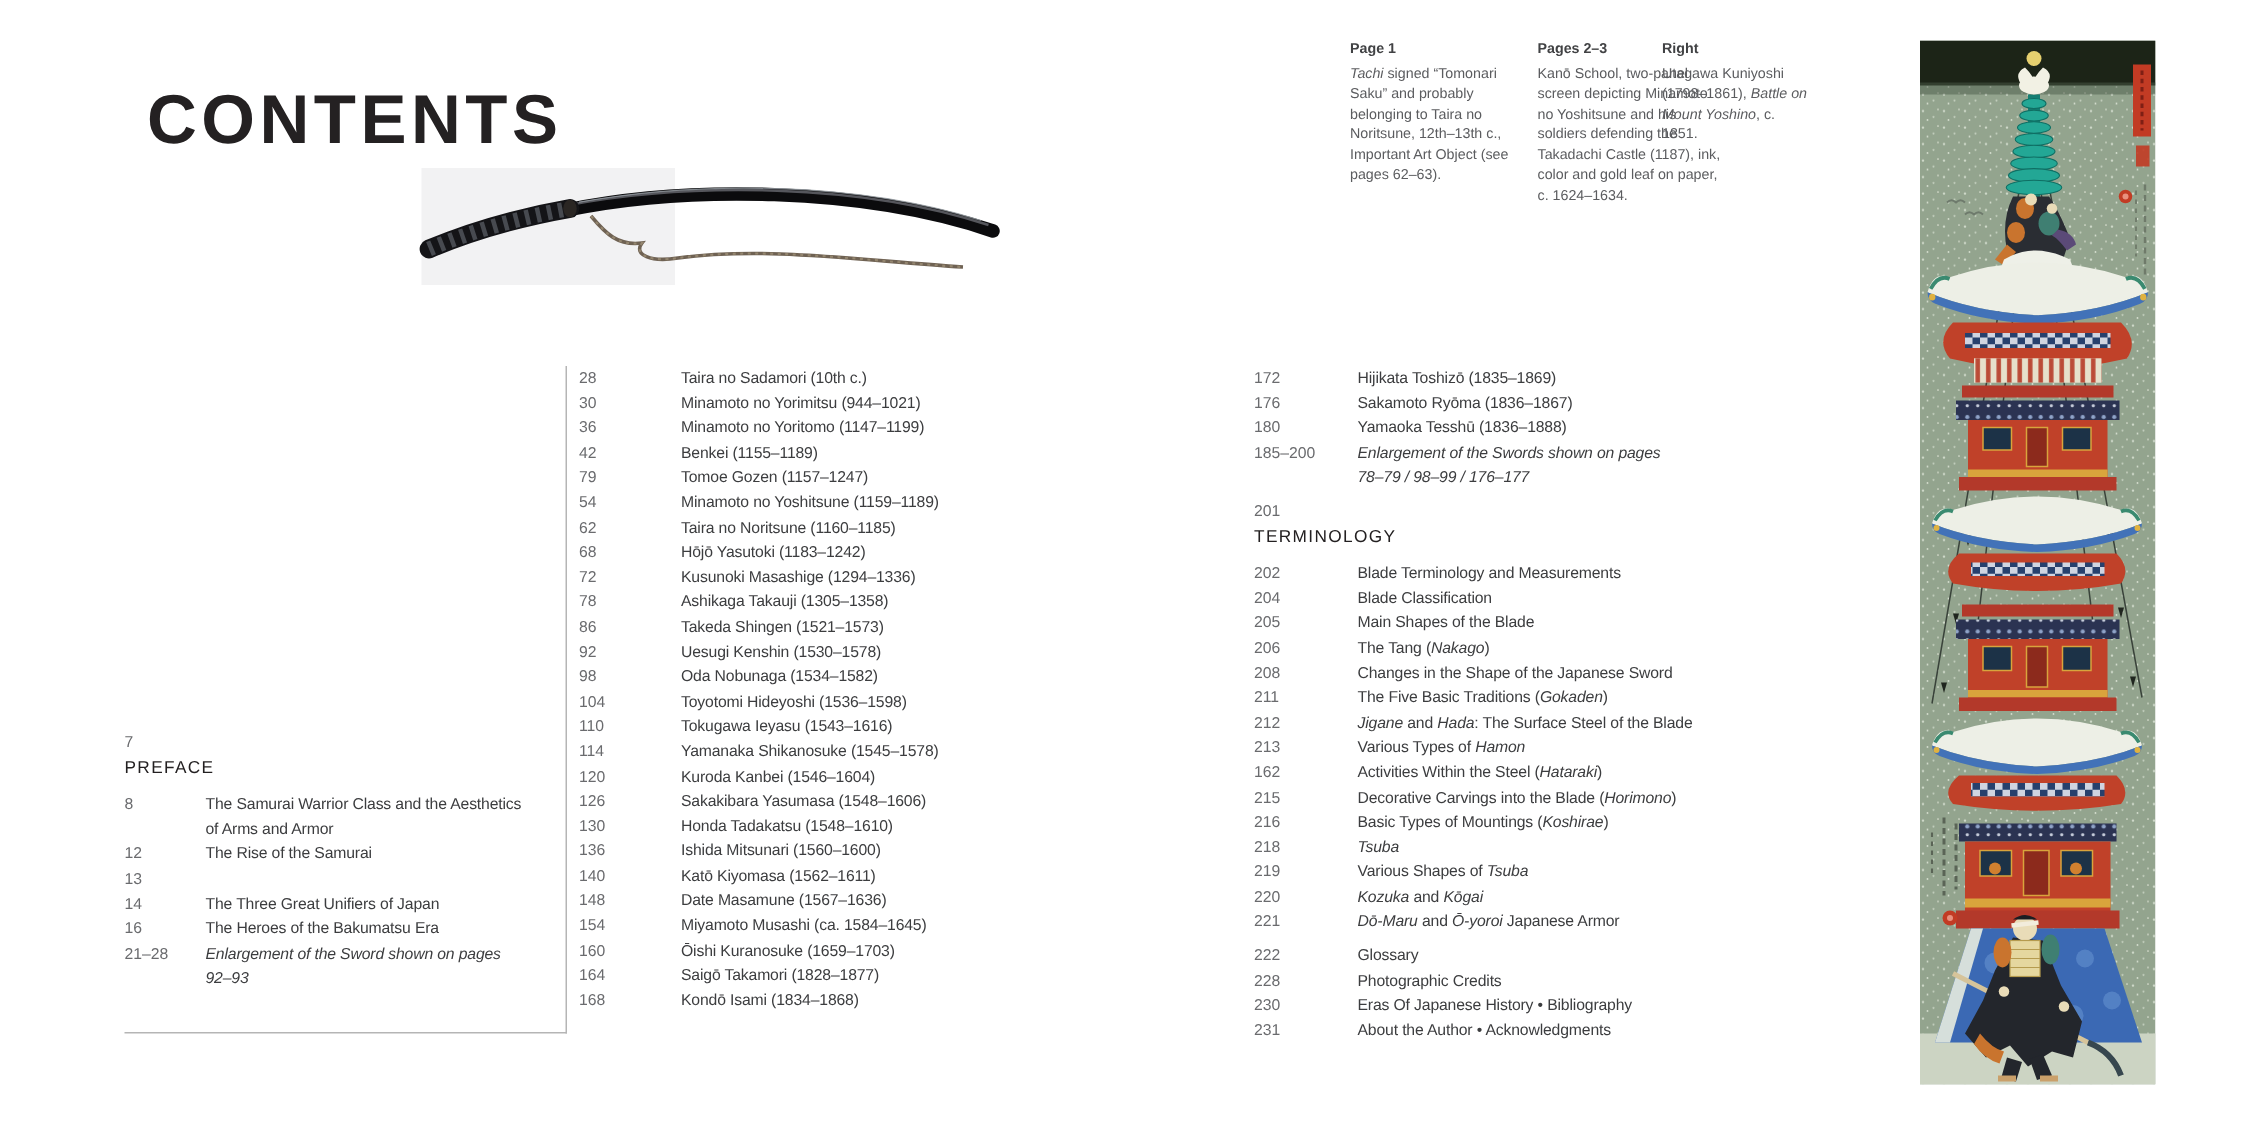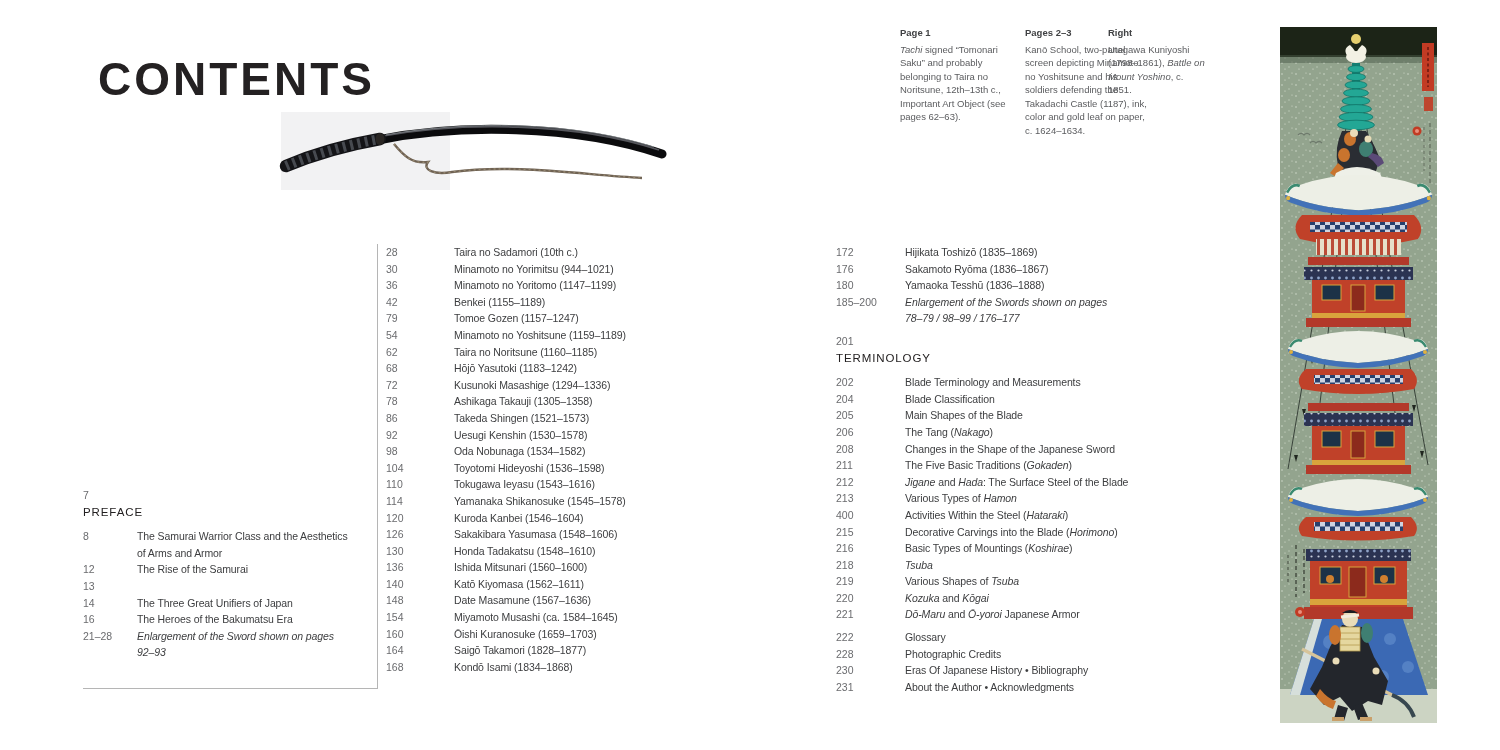--- a/index.html
+++ b/index.html
@@ -275,21 +275,21 @@
       </div>
       <div class="row">
         <span class="num">212</span>
         <span class="txt"><i>Jigane</i><span> and </span><i>Hada</i><span>: The Surface Steel of the Blade</span></span>
       </div>
       <div class="row">
         <span class="num">213</span>
         <span class="txt"><span>Various Types of </span><i>Hamon</i></span>
       </div>
       <div class="row">
-        <span class="num">400</span>
+        <span class="num">162</span>
         <span class="txt"><span>Activities Within the Steel (</span><i>Hataraki</i><span>)</span></span>
       </div>
       <div class="row">
         <span class="num">215</span>
         <span class="txt"><span>Decorative Carvings into the Blade (</span><i>Horimono</i><span>)</span></span>
       </div>
       <div class="row">
         <span class="num">216</span>
         <span class="txt"><span>Basic Types of Mountings (</span><i>Koshirae</i><span>)</span></span>
       </div>

